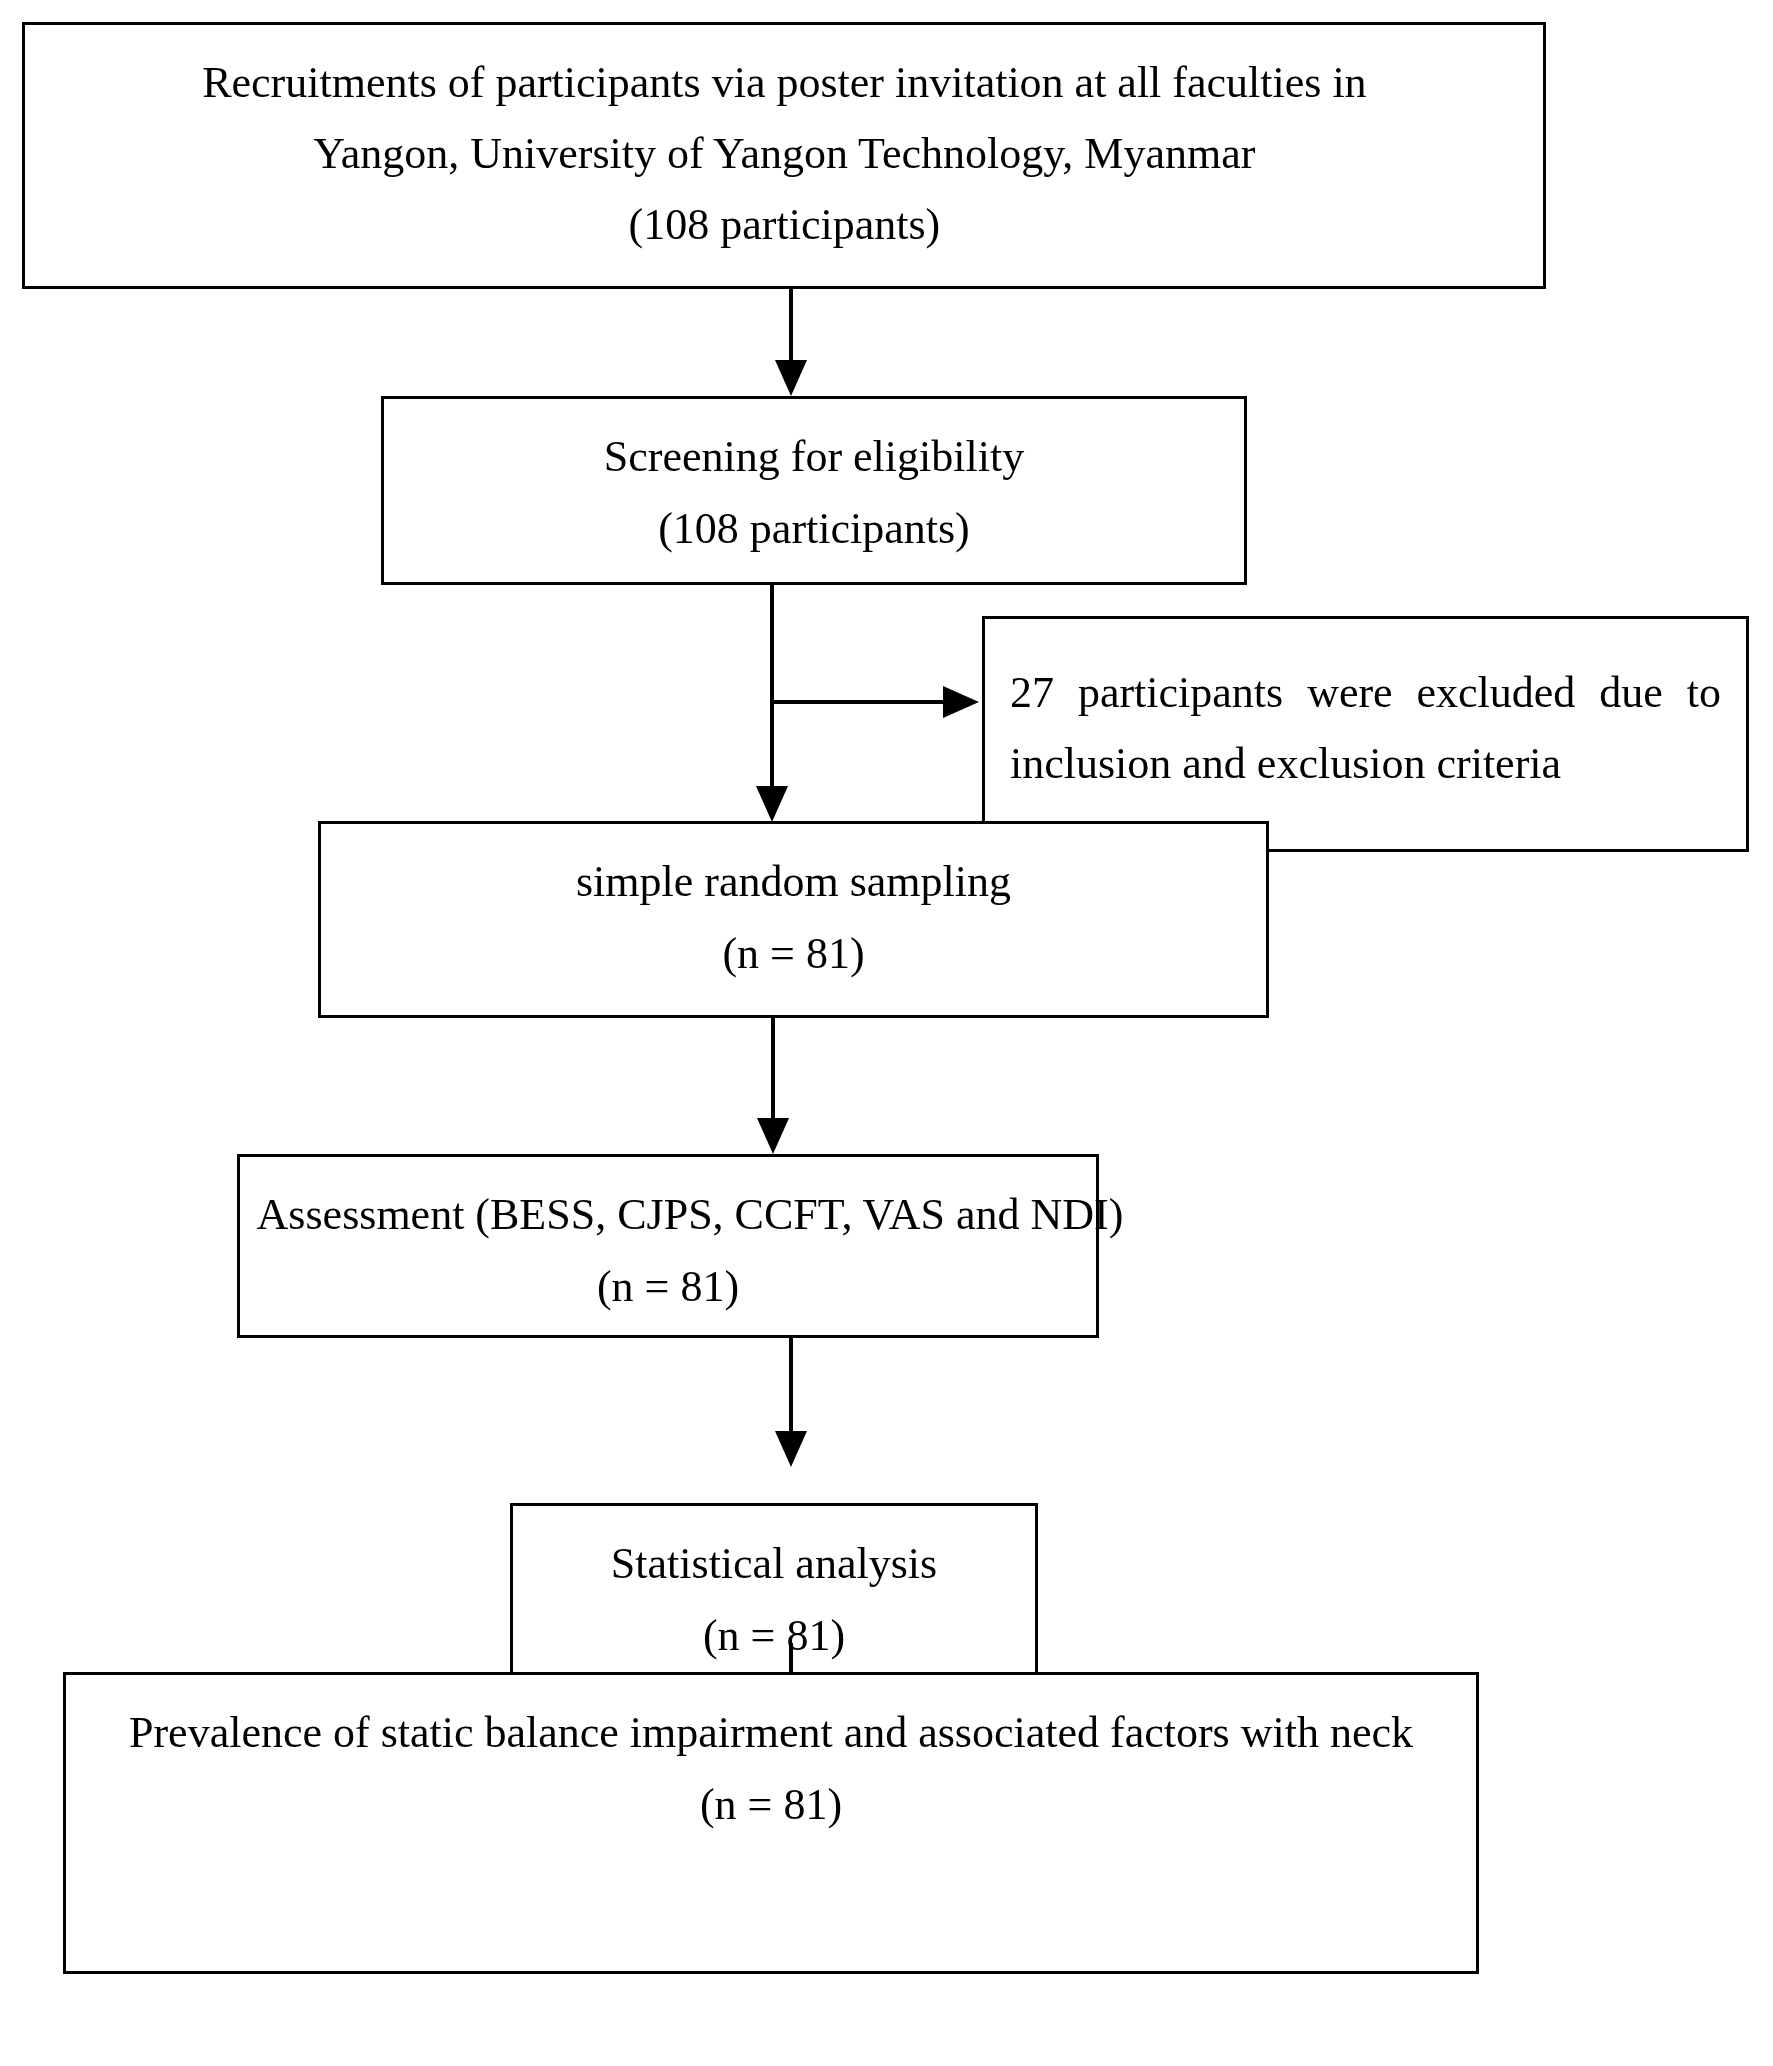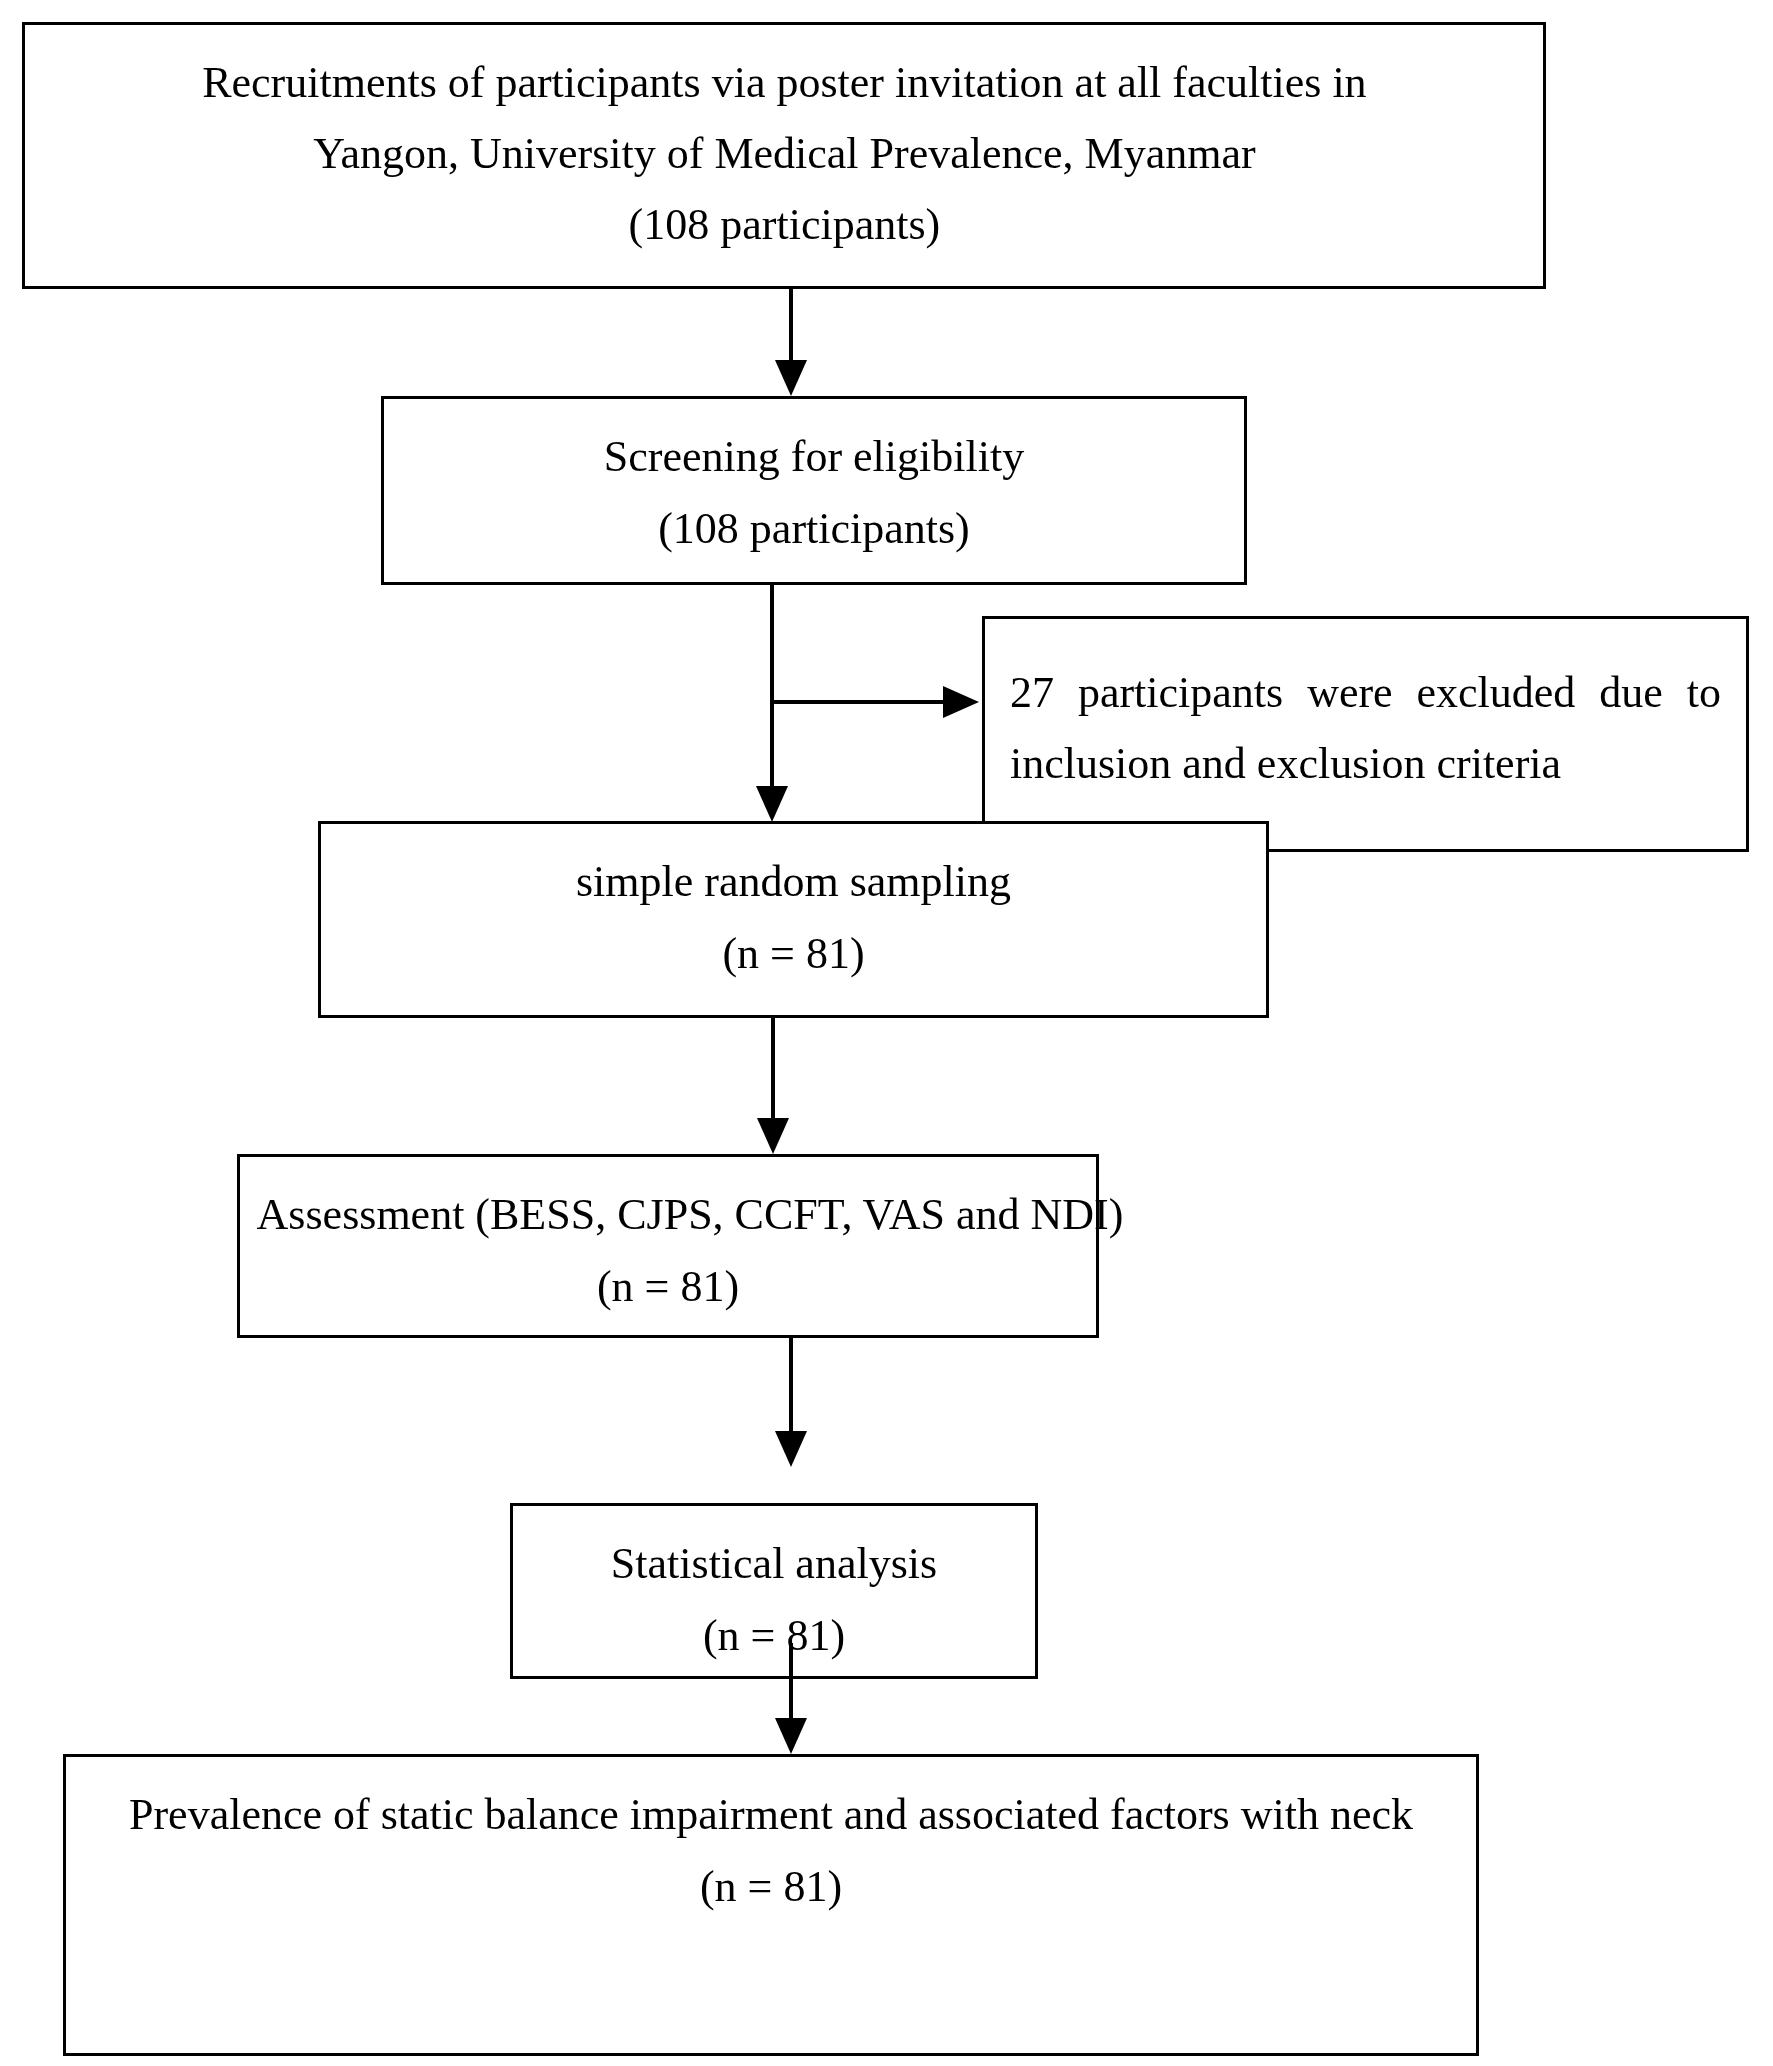--- a/index.html
+++ b/index.html
@@ -77,21 +77,21 @@
     border-left: 36px solid #000000;
   }
 </style>
 </head>
 <body>
 
 <div id="canvas">
 
   <div class="node" style="left:22.4px; top:21.5px; width:1524px; height:267px;">
     <span class="line">Recruitments of participants via poster invitation at all faculties in</span>
-    <span class="line">Yangon, University of Medical Prevalence, Myanmar</span>
+    <span class="line">Yangon, University of Yangon Technology, Myanmar</span>
     <span class="line">(108 participants)</span>
   </div>
 
   <div class="vline" style="left:789px; top:289px; height:74px;"></div>
   <div class="arrow-down" style="left:775px; top:360px;"></div>
 
   <div class="node" style="left:381px; top:396px; width:866px; height:189px;">
     <span class="line">Screening for eligibility</span>
     <span class="line">(108 participants)</span>
   </div>
@@ -124,19 +124,19 @@
   <div class="arrow-down" style="left:775px; top:1431px;"></div>
 
   <div class="node" style="left:510px; top:1467px; width:528px; height:176px;margin-top:36px;">
     <span class="line">Statistical analysis</span>
     <span class="line">(n = 81)</span>
   </div>
 
   <div class="vline" style="left:789px; top:1643px; height:78px;"></div>
   <div class="arrow-down" style="left:775px; top:1718px;"></div>
 
-  <div class="node" style="left:63px; top:1754px; width:1416px; height:302px;">
+  <div class="node" style="left:63px; top:1672px; width:1416px; height:302px;">
     <span class="line">Prevalence of static balance impairment and associated factors with neck</span>
     <span class="line">(n = 81)</span>
   </div>
 
 </div>
 
 
 </body></html>

